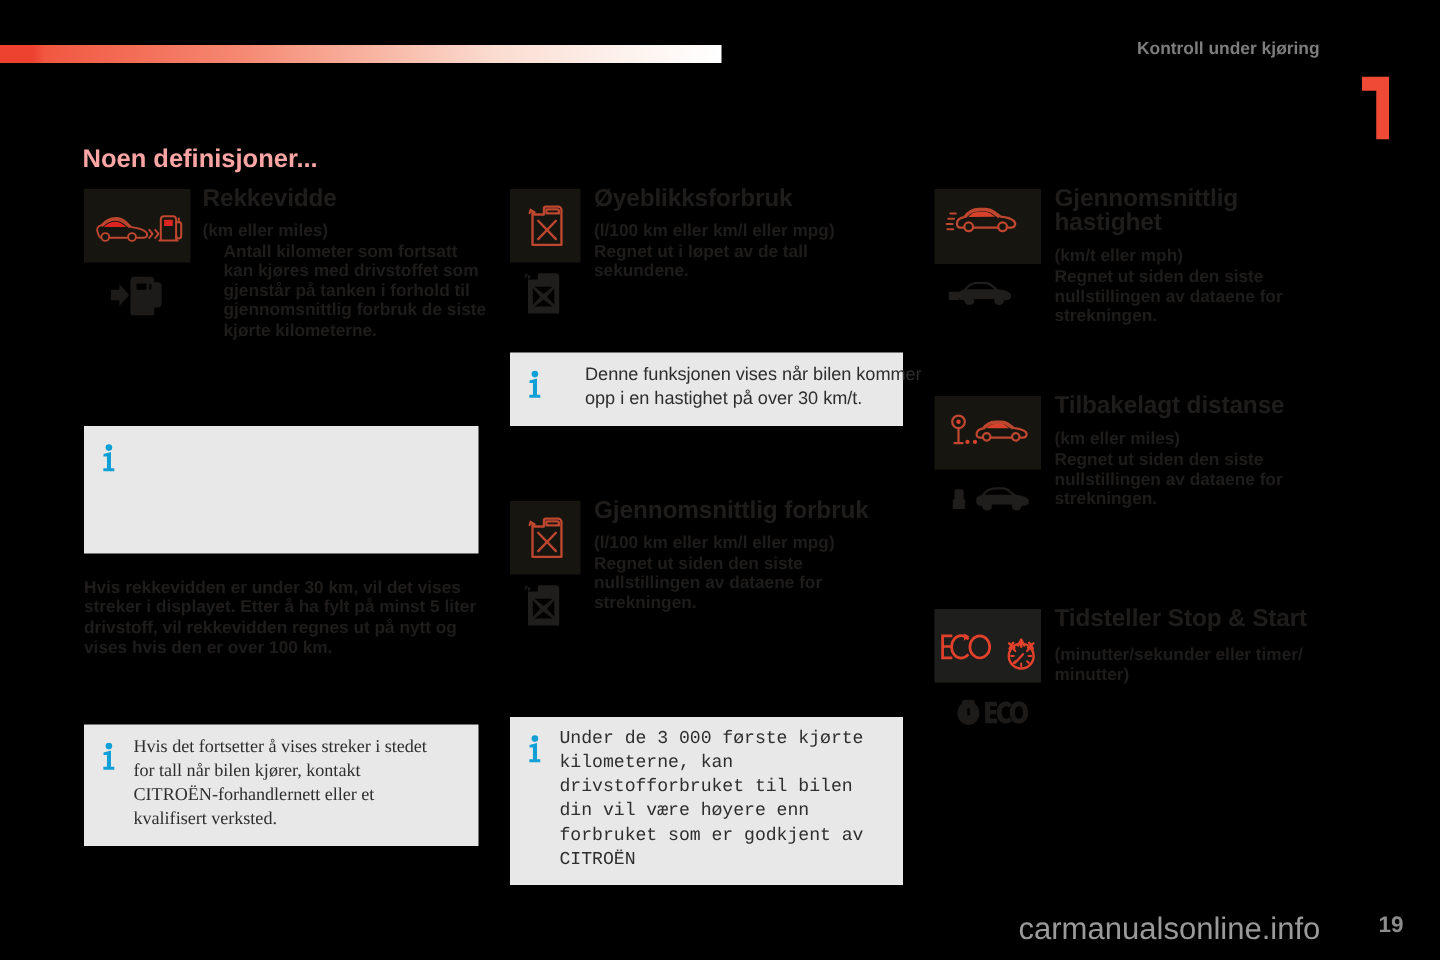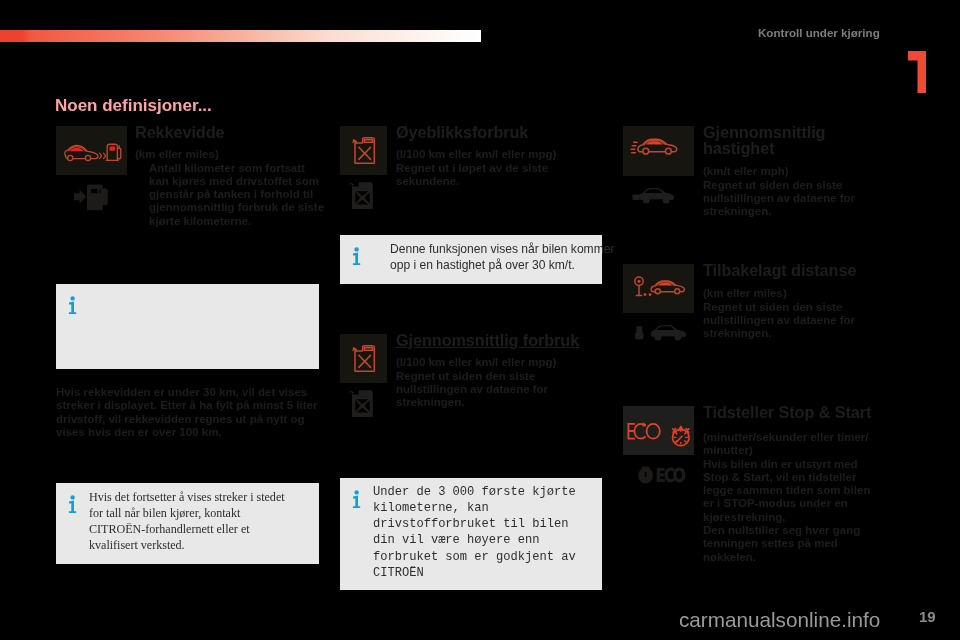--- a/index.html
+++ b/index.html
@@ -125,21 +125,21 @@
         <path d="M6.2 14.2 L11.2 19.8 L6.2 25.4 Z"></path>
         <path d="M20.6 14.2 L15.6 19.8 L20.6 25.4 Z"></path>
         <path d="M7.4 13.2 L19.4 13.2 L13.4 17.9 Z"></path>
         <path d="M7.4 26.4 L19.4 26.4 L13.4 21.7 Z"></path>
       </g>
     </svg>
   </div>
 
   <div class="h3" style="left:396px;top:124px;white-space:pre-line;">Øyeblikksforbruk</div>
   <div class="unit" style="left:396px;top:148px;white-space:pre-line;">(l/100 km eller km/l eller mpg)</div>
-  <div class="body" style="left:396px;top:161.5px;">Regnet ut i løpet av de siste
+  <div class="body" style="left:396px;top:161.5px;">Regnet ut i løpet av de tall
 sekundene.</div>
 
   <div class="infobox" style="left:340px;top:235px;width:262px;height:49px;">
     <div class="ico">
       <svg width="10" height="19" viewBox="0 0 10 19">
           <circle cx="4.6" cy="2.4" r="2.2" fill="#10a0d6"></circle>
           <path d="M1.0 8.4 L1.0 6.6 L6.0 5.4 L6.0 16.2 L8.2 16.2 L8.2 18.1 L0.9 18.1 L0.9 16.2 L3.3 16.2 L3.3 8.4 Z" fill="#10a0d6"></path>
         </svg>
     </div>
     <div class="txt" style="width:236px;margin-left:17px;">Denne funksjonen vises når bilen kommer opp i en hastighet på over 30 km/t.</div>
@@ -165,21 +165,21 @@
       </g>
       <g fill="#000">
         <path d="M6.2 14.2 L11.2 19.8 L6.2 25.4 Z"></path>
         <path d="M20.6 14.2 L15.6 19.8 L20.6 25.4 Z"></path>
         <path d="M7.4 13.2 L19.4 13.2 L13.4 17.9 Z"></path>
         <path d="M7.4 26.4 L19.4 26.4 L13.4 21.7 Z"></path>
       </g>
     </svg>
   </div>
 
-  <div class="h3" style="left:396px;top:332px;white-space:pre-line;text-decoration:underline;">Gjennomsnittlig forbruk</div>
+  <div class="h3" style="left:396px;top:332px;white-space:pre-line;">Gjennomsnittlig forbruk</div>
   <div class="unit" style="left:396px;top:356px;white-space:pre-line;">(l/100 km eller km/l eller mpg)</div>
   <div class="body" style="left:396px;top:369.5px;">Regnet ut siden den siste
 nullstillingen av dataene for
 strekningen.</div>
 
   <div class="infobox" style="left:340px;top:478px;width:262px;height:112px;">
     <div class="ico">
       <svg width="10" height="19" viewBox="0 0 10 19">
           <circle cx="4.6" cy="2.4" r="2.2" fill="#10a0d6"></circle>
           <path d="M1.0 8.4 L1.0 6.6 L6.0 5.4 L6.0 16.2 L8.2 16.2 L8.2 18.1 L0.9 18.1 L0.9 16.2 L3.3 16.2 L3.3 8.4 Z" fill="#10a0d6"></path>
@@ -306,24 +306,16 @@
         <path d="M40.2 6.2 C39.1 5.0 37.6 4.3 36.0 4.3 C32.3 4.3 29.7 7.5 29.7 12.0 C29.7 16.5 32.3 19.7 36.0 19.7 C37.6 19.7 39.1 19.0 40.2 17.8 L38.3 15.3 C37.7 15.9 37.0 16.3 36.2 16.3 C34.3 16.3 33.1 14.6 33.1 12.0 C33.1 9.4 34.3 7.7 36.2 7.7 C37.0 7.7 37.7 8.1 38.3 8.7 Z"></path>
         <path d="M45.0 4.3 C41.2 4.3 38.6 7.5 38.6 12.0 C38.6 16.5 41.2 19.7 45.0 19.7 C48.8 19.7 51.4 16.5 51.4 12.0 C51.4 7.5 48.8 4.3 45.0 4.3 Z M45.0 7.7 C46.7 7.7 47.9 9.4 47.9 12.0 C47.9 14.6 46.7 16.3 45.0 16.3 C43.3 16.3 42.1 14.6 42.1 12.0 C42.1 9.4 43.3 7.7 45.0 7.7 Z"></path>
       </g>
       <path d="M9.2 9.0 H10.9 V14.0 H9.2 Z" fill="#000"></path>
     </svg>
   </div>
 
   <div class="h3" style="left:703px;top:404px;white-space:pre-line;">Tidsteller Stop &amp; Start</div>
   <div class="unit" style="left:703px;top:431px;white-space:pre-line;">(minutter/sekunder eller timer/
 minutter)</div>
-  <div class="body" style="left:703px;top:457.5px;">Hvis bilen din er utstyrt med
-Stop &amp; Start, vil en tidsteller
-legge sammen tiden som bilen
-er i STOP-modus under en
-kjørestrekning.
-Den nullstiller seg hver gang
-tenningen settes på med
-nøkkelen.</div>
 
   <div class="watermark">carmanualsonline.info</div>
   <div class="pagenum">19</div>
 </div>
 
 </body></html>

